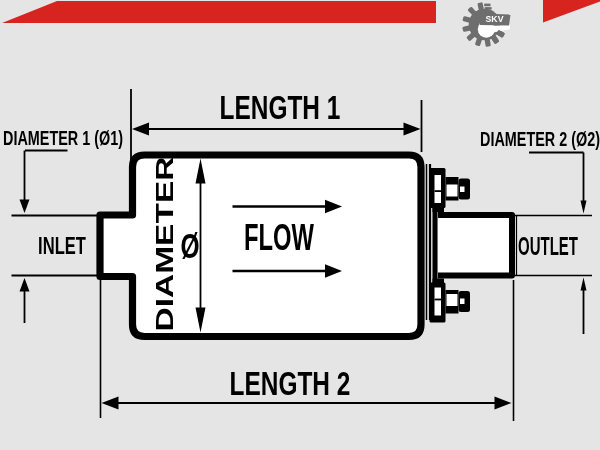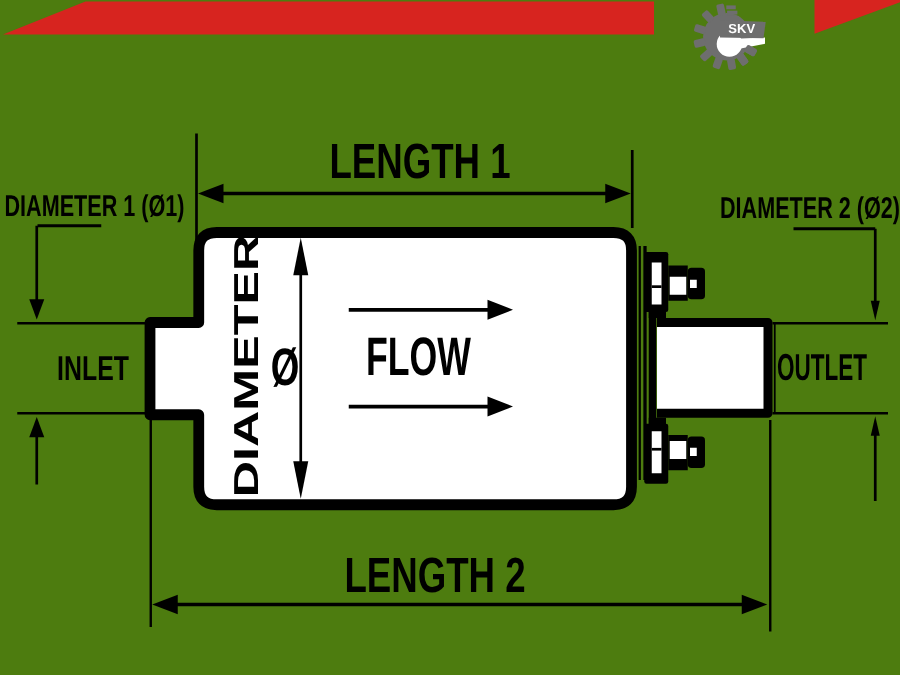--- a/index.html
+++ b/index.html
@@ -1,16 +1,16 @@
 <!DOCTYPE html>
 <html><head>
 <meta charset="utf-8">
 <style>
   html,body{margin:0;padding:0;}
-  #page{position:relative;width:600px;height:450px;background:#4d7c0f;overflow:hidden;
+  #page{position:relative;width:600px;height:450px;background:#e5e5e5;overflow:hidden;
         font-family:"Liberation Sans", sans-serif;}
   .lbl{position:absolute;white-space:nowrap;line-height:1;font-weight:bold;color:#000;-webkit-font-smoothing:antialiased;}
 </style>
 </head>
 <body>
 <div id="page">
 
 <svg width="600" height="450" viewBox="0 0 600 450" style="position:absolute;left:0;top:0">
 
   <polygon points="2,23 57,1 436,1 436,23" fill="#d7241f"></polygon>

